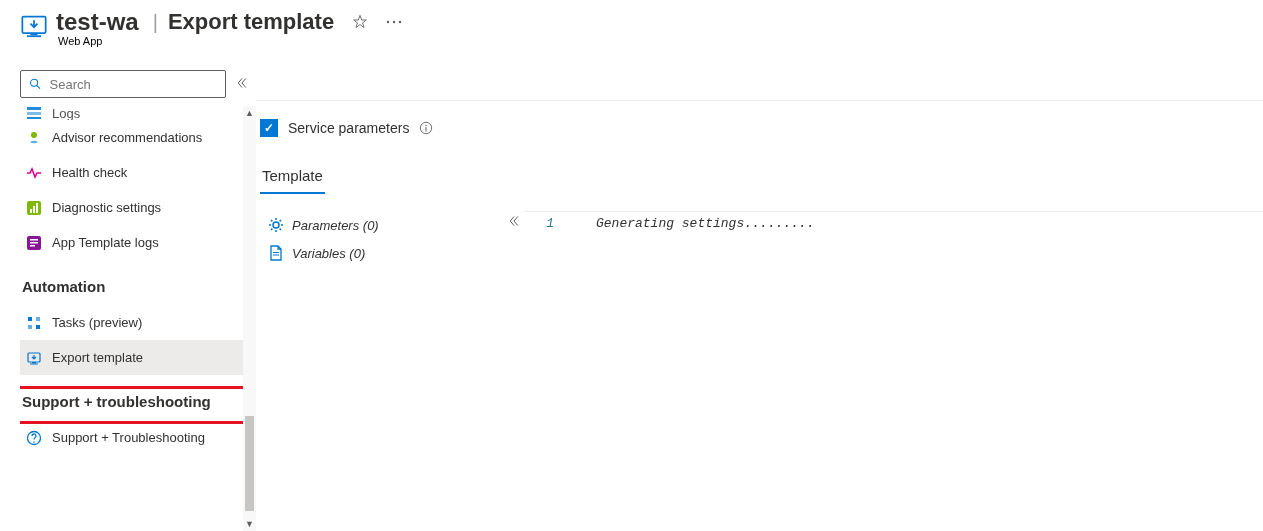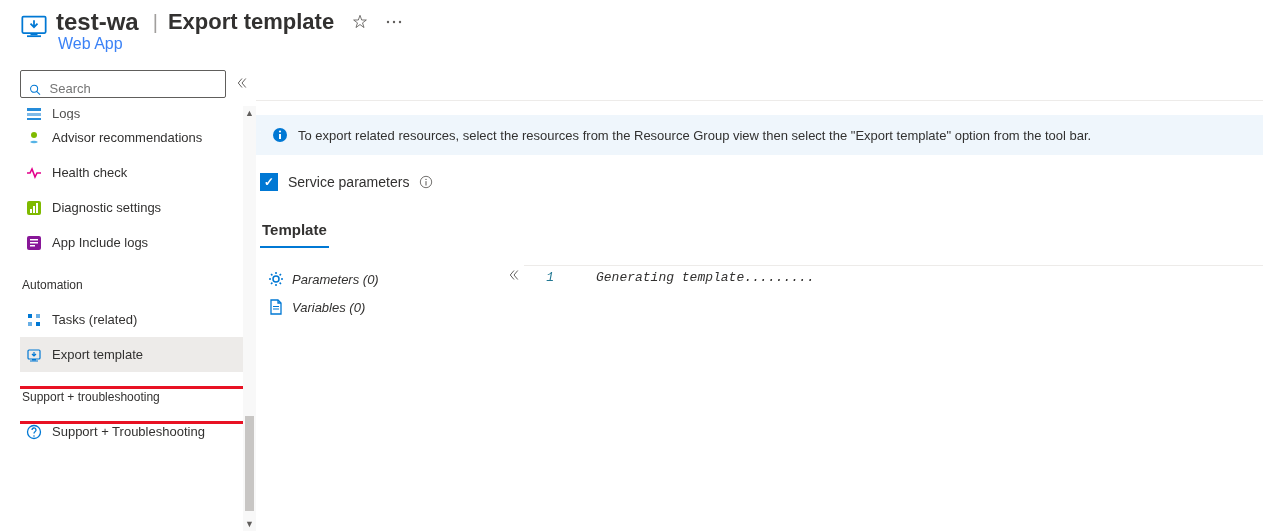--- a/index.html
+++ b/index.html
@@ -52,22 +52,22 @@
     color: #323130;
   }
   .star-btn, .more-btn {
     margin-left: 18px;
     cursor: pointer;
     color: #605e5c;
     display: flex;
     align-items: center;
   }
   .subtitle {
-    font-size: 16px;
-    color: #3b82f6;
+    font-size: 11px;
+    color: #000000;
     margin-top: -1px;
     margin-left: 2px;
   }
   .body-row {
     display: flex;
     height: calc(100% - 60px);
   }
   .sidebar {
     width: 256px;
     flex-shrink: 0;
@@ -83,21 +83,21 @@
     gap: 10px;
     padding-right: 8px;
     padding-top: 10px;
   }
   .search-box {
     flex: 1;
     border: 1px solid #605e5c;
     border-radius: 2px;
     height: 28px;
     display: flex;
-    align-items: flex-end;
+    align-items: center;
     padding: 0 8px;
     gap: 6px;
   }
   .search-box input {
     border: none;
     outline: none;
     font-size: 13px;
     width: 100%;
     color: #605e5c;
   }
@@ -122,22 +122,22 @@
     gap: 10px;
     padding-left: 6px;
     cursor: pointer;
     font-size: 13px;
     color: #323130;
   }
   .menu-item.selected {
     background: #edebe9;
   }
   .section-header {
-    font-size: 12px;
-    font-weight: 400;
+    font-size: 15px;
+    font-weight: 700;
     padding: 18px 0 10px 2px;
     color: #323130;
   }
   .highlight-box {
     border: 3px solid #e81123;
     position: absolute;
     pointer-events: none;
   }
   .menu-icon {
     width: 16px;
@@ -225,21 +225,21 @@
   }
   .tab {
     padding: 6px 2px 8px 2px;
     font-size: 15px;
     cursor: pointer;
     color: #323130;
     border-bottom: 2px solid transparent;
   }
   .tab.active {
     border-bottom-color: #0078d4;
-    font-weight: 700;
+    font-weight: 400;
     text-align: right;
   }
   .template-body {
     display: flex;
     margin-top: 16px;
     font-style: italic;
   }
   .tree-panel {
     width: 248px;
     padding-left: 12px;
@@ -332,21 +332,21 @@
       <span class="collapse-chevrons">
         <svg viewBox="0 0 16 16" width="12" height="12">
             <path d="M8 2 L3 8 L8 14 M13 2 L8 8 L13 14" fill="none" stroke="#605e5c" stroke-width="1.3"></path>
           </svg>
       </span>
     </div>
 
     <div class="menu-scroll">
       <div class="menu-inner">
 
-        <div class="menu-item" style="height:14px;overflow:hidden;align-items:flex-start;opacity:.85">
+        <div class="menu-item" style="height:14px;overflow:hidden;align-items:center;opacity:.85">
           <svg class="menu-icon" viewBox="0 0 16 16">
               <rect x="1" y="2" width="14" height="3" fill="#0078d4"></rect>
               <rect x="1" y="7" width="14" height="3" fill="#69afe5"></rect>
               <rect x="1" y="12" width="14" height="2" fill="#0078d4"></rect>
             </svg>
           <span>Logs</span>
         </div>
 
         <div class="menu-item">
           <svg class="menu-icon" viewBox="0 0 16 16">
@@ -373,34 +373,34 @@
           <span>Diagnostic settings</span>
         </div>
 
         <div class="menu-item">
           <svg class="menu-icon" viewBox="0 0 16 16">
               <rect x="1" y="1" width="14" height="14" rx="2" fill="#881798"></rect>
               <rect x="4" y="4" width="8" height="1.5" fill="#fff"></rect>
               <rect x="4" y="7" width="8" height="1.5" fill="#fff"></rect>
               <rect x="4" y="10" width="5" height="1.5" fill="#fff"></rect>
             </svg>
-          <span>App Include logs</span>
+          <span>App Template logs</span>
         </div>
 
 
         <div class="section-header">Automation</div>
 
         <div class="menu-item">
           <svg class="menu-icon" viewBox="0 0 16 16">
               <rect x="2" y="2" width="4" height="4" fill="#0078d4"></rect>
               <rect x="2" y="10" width="4" height="4" fill="#69afe5"></rect>
               <rect x="10" y="2" width="4" height="4" fill="#69afe5"></rect>
               <rect x="10" y="10" width="4" height="4" fill="#0078d4"></rect>
             </svg>
-          <span>Tasks (related)</span>
+          <span>Tasks (preview)</span>
         </div>
 
         <div class="menu-item selected" style="position:relative;">
           <svg class="menu-icon" viewBox="0 0 16 16">
               <rect x="2" y="3" width="12" height="9" rx="1" fill="none" stroke="#0078d4" stroke-width="1.2"></rect>
               <rect x="6" y="12" width="4" height="1.5" fill="#0078d4"></rect>
               <rect x="4" y="13.5" width="8" height="1" fill="#0078d4"></rect>
               <path d="M8 5 v4 M6 7 l2 2 l2 -2" stroke="#0078d4" stroke-width="1.2" fill="none"></path>
             </svg>
           <span>Export template</span>
@@ -424,28 +424,20 @@
       <div class="scrollbar-track">
         <div class="scroll-up">▲</div>
         <div class="scroll-thumb" style="top:310px;height:95px"></div>
         <div class="scroll-down" style="position:absolute;bottom:0;width:100%">▼</div>
       </div>
     </div>
   </div>
 
   <div class="main">
     <div class="toolbar-sep"></div>
-    <div class="info-banner">
-      <svg class="info-icon" viewBox="0 0 16 16">
-          <circle cx="8" cy="8" r="7" fill="#0078d4"></circle>
-          <rect x="7" y="7" width="2" height="5" fill="#fff"></rect>
-          <circle cx="8" cy="4.5" r="1.1" fill="#fff"></circle>
-        </svg>
-      <span>To export related resources, select the resources from the Resource Group view then select the "Export template" option from the tool bar.</span>
-    </div>
 
     <div class="checkbox-row">
       <div class="checkbox">
         <span class="checkmark">✓</span>
       </div>
       <span>Service parameters</span>
       <svg class="help-icon" viewBox="0 0 16 16">
           <circle cx="8" cy="8" r="6.5" fill="none" stroke="#605e5c" stroke-width="1"></circle>
           <circle cx="8" cy="5" r="0.8" fill="#605e5c"></circle>
           <rect x="7.4" y="7" width="1.2" height="5" fill="#605e5c"></rect>
@@ -475,17 +467,17 @@
           <span>Variables (0)</span>
         </div>
       </div>
       <span class="tree-collapse">
         <svg viewBox="0 0 16 16" width="12" height="12">
             <path d="M8 2 L3 8 L8 14 M13 2 L8 8 L13 14" fill="none" stroke="#605e5c" stroke-width="1.3"></path>
           </svg>
       </span>
       <div class="editor">
         <div class="line-numbers">1</div>
-        <div class="editor-content">Generating template.........</div>
+        <div class="editor-content">Generating settings.........</div>
       </div>
     </div>
   </div>
 </div>
 
 </body></html>

